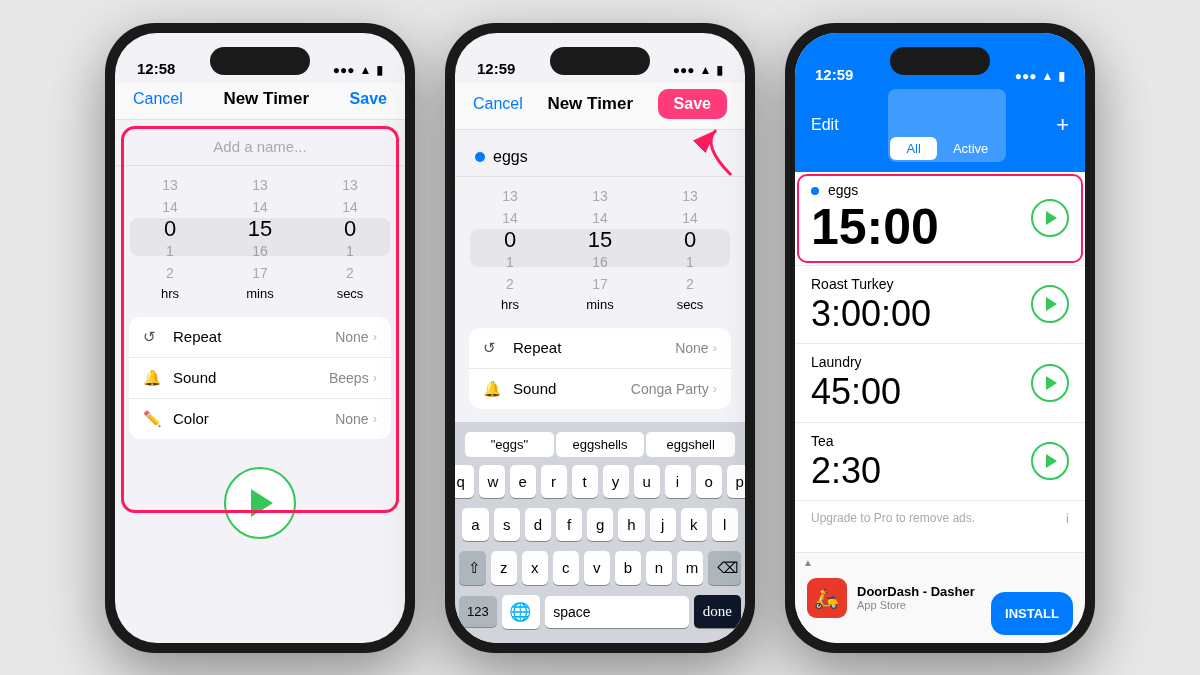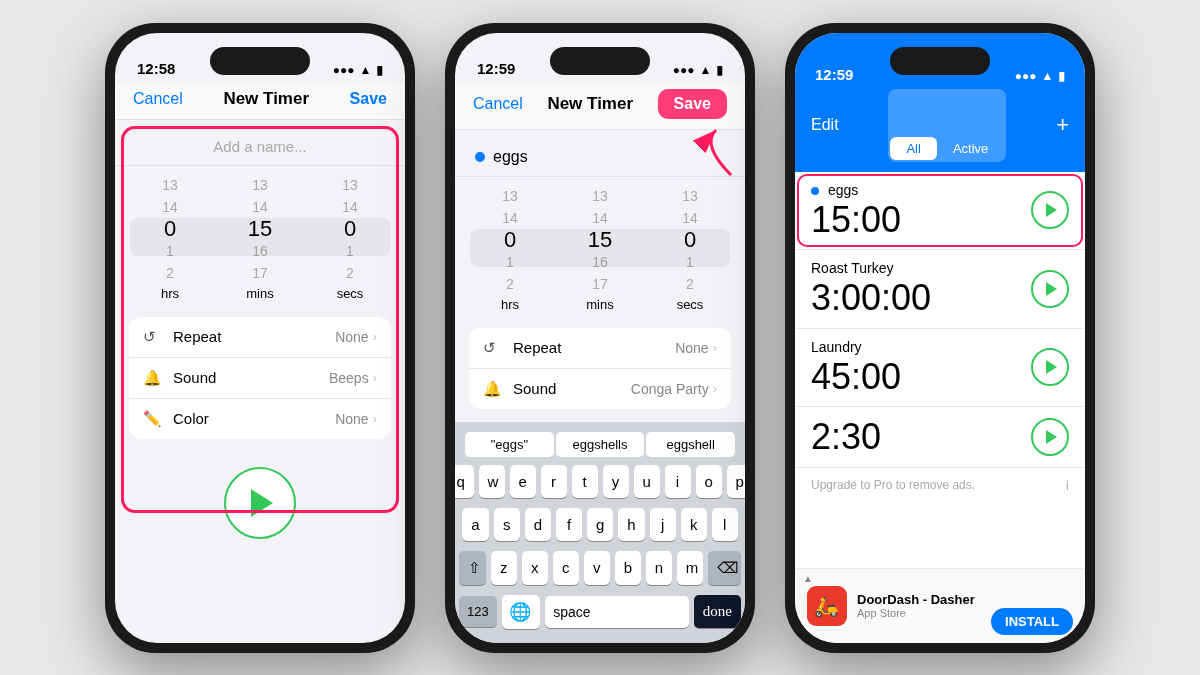--- a/index.html
+++ b/index.html
@@ -309,21 +309,21 @@
     .timer-item {
       display: flex;
       align-items: center;
       padding: 10px 16px;
       border-bottom: 1px solid #e8e8e8;
       position: relative;
     }
     .timer-item-info { flex: 1; }
     .timer-item-name { font-size: 14px; color: #000; margin-bottom: 2px; }
     .timer-item-time { font-size: 36px; font-weight: 300; color: #000; line-height: 1.1; }
-    .timer-item-time.large { font-size: 36px; }
+    .timer-item-time.large { font-size: 50px; font-weight: bold; }
     .timer-play {
       width: 38px; height: 38px;
       border: 2px solid #34c759;
       border-radius: 50%;
       display: flex;
       align-items: center;
       justify-content: center;
     }
     .timer-play-tri {
       width: 0; height: 0;
@@ -367,21 +367,21 @@
       font-size: 20px;
       flex-shrink: 0;
     }
     .ad-info { flex: 1; }
     .ad-title { font-size: 13px; font-weight: 600; }
     .ad-sub { font-size: 11px; color: #888; }
     .install-btn {
       background: #007aff;
       color: white;
       border-radius: 14px;
-      padding: 6px 14px;
+      padding: 14px 14px;
       font-size: 13px;
       font-weight: 600;
       margin-top: 31px;
     }
 
     .screen-content {
       display: flex;
       flex-direction: column;
       height: 100%;
     }
@@ -660,20 +660,21 @@
             <div class="timer-item-name">Laundry</div>
             <div class="timer-item-time">45:00</div>
           </div>
           <div class="timer-play">
             <div class="timer-play-tri"></div>
           </div>
         </div>
 
         <div class="timer-item" style="border-bottom:none;">
           <div class="timer-item-info">
+            <div class="timer-item-name">Tea</div>
             <div class="timer-item-time">2:30</div>
           </div>
           <div class="timer-play">
             <div class="timer-play-tri"></div>
           </div>
         </div>
 
         <div class="upgrade-bar">
           <span class="upgrade-text">Upgrade to Pro to remove ads.</span>
           <span class="upgrade-info">ℹ</span>

